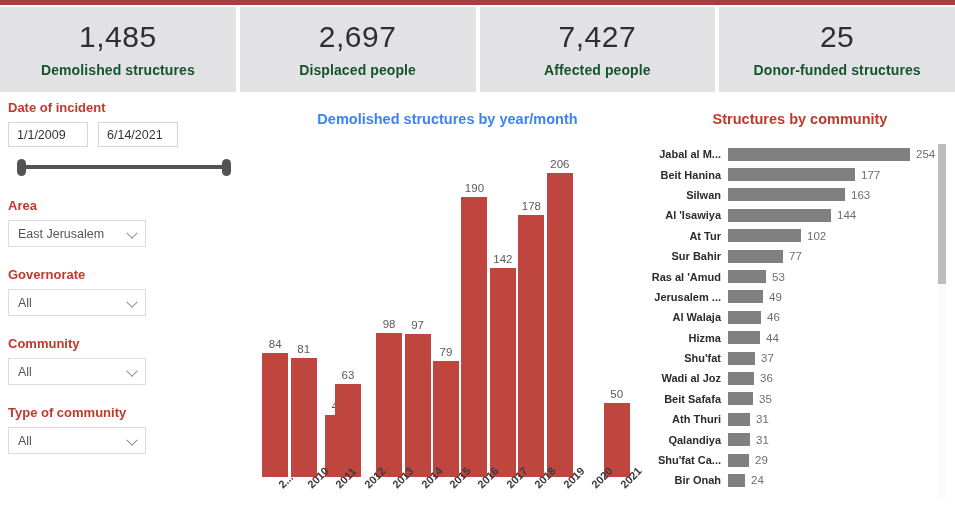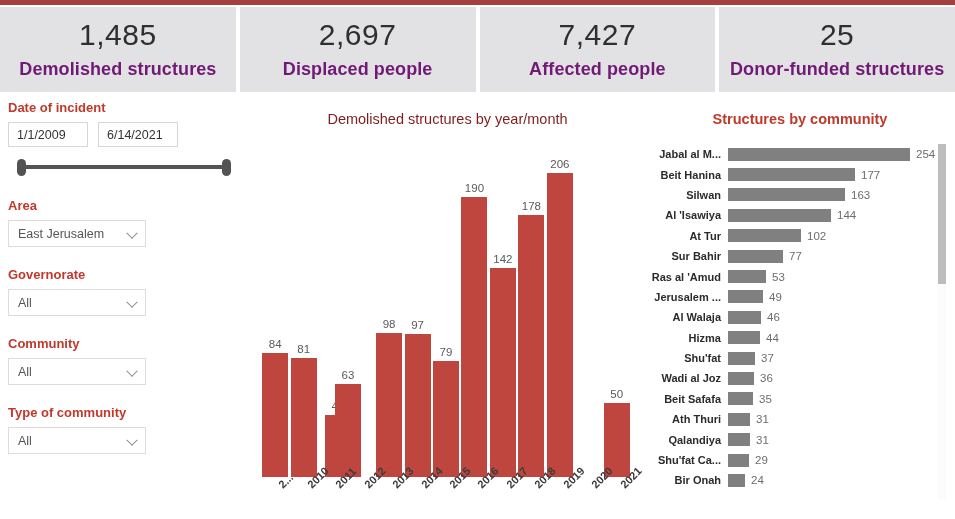--- a/index.html
+++ b/index.html
@@ -37,23 +37,23 @@
     height: 85px;
   }
   .kpi-value {
     font-size: 30px;
     font-weight: 400;
     color: #2f2f2f;
     line-height: 1.05;
     letter-spacing: 0.5px;
   }
   .kpi-label {
-    font-size: 18px;
-    font-weight: bold;
-    color: #701a75;
+    font-size: 14px;
+    font-weight: bold;
+    color: #14532d;
     margin-top: 9px;
     letter-spacing: .1px;
   }
   
   .filters {
     position: absolute; left: 0; top: 100px;
     width: 250px; height: 419px;
     background: #ffffff;
     padding-left: 8px;
     box-sizing: border-box;
@@ -115,22 +115,22 @@
     border-bottom: 1.4px solid #8a8a8a;
   }
   
   .barchart {
     position: absolute; left: 250px; top: 100px;
     width: 395px; height: 419px;
   }
   .chart-title {
     text-align: center;
     font-size: 14.5px;
-    font-weight: normal;
-    color: #7f1d1d;
+    font-weight: bold;
+    color: #3b82f6;
     padding-top: 11px;
   }
   .bars-area {
     position: absolute;
     left: 16px; top: 42px;
     width: 370px; height: 335px;
   }
   .bar-col {
     position: absolute;
     bottom: 0;

